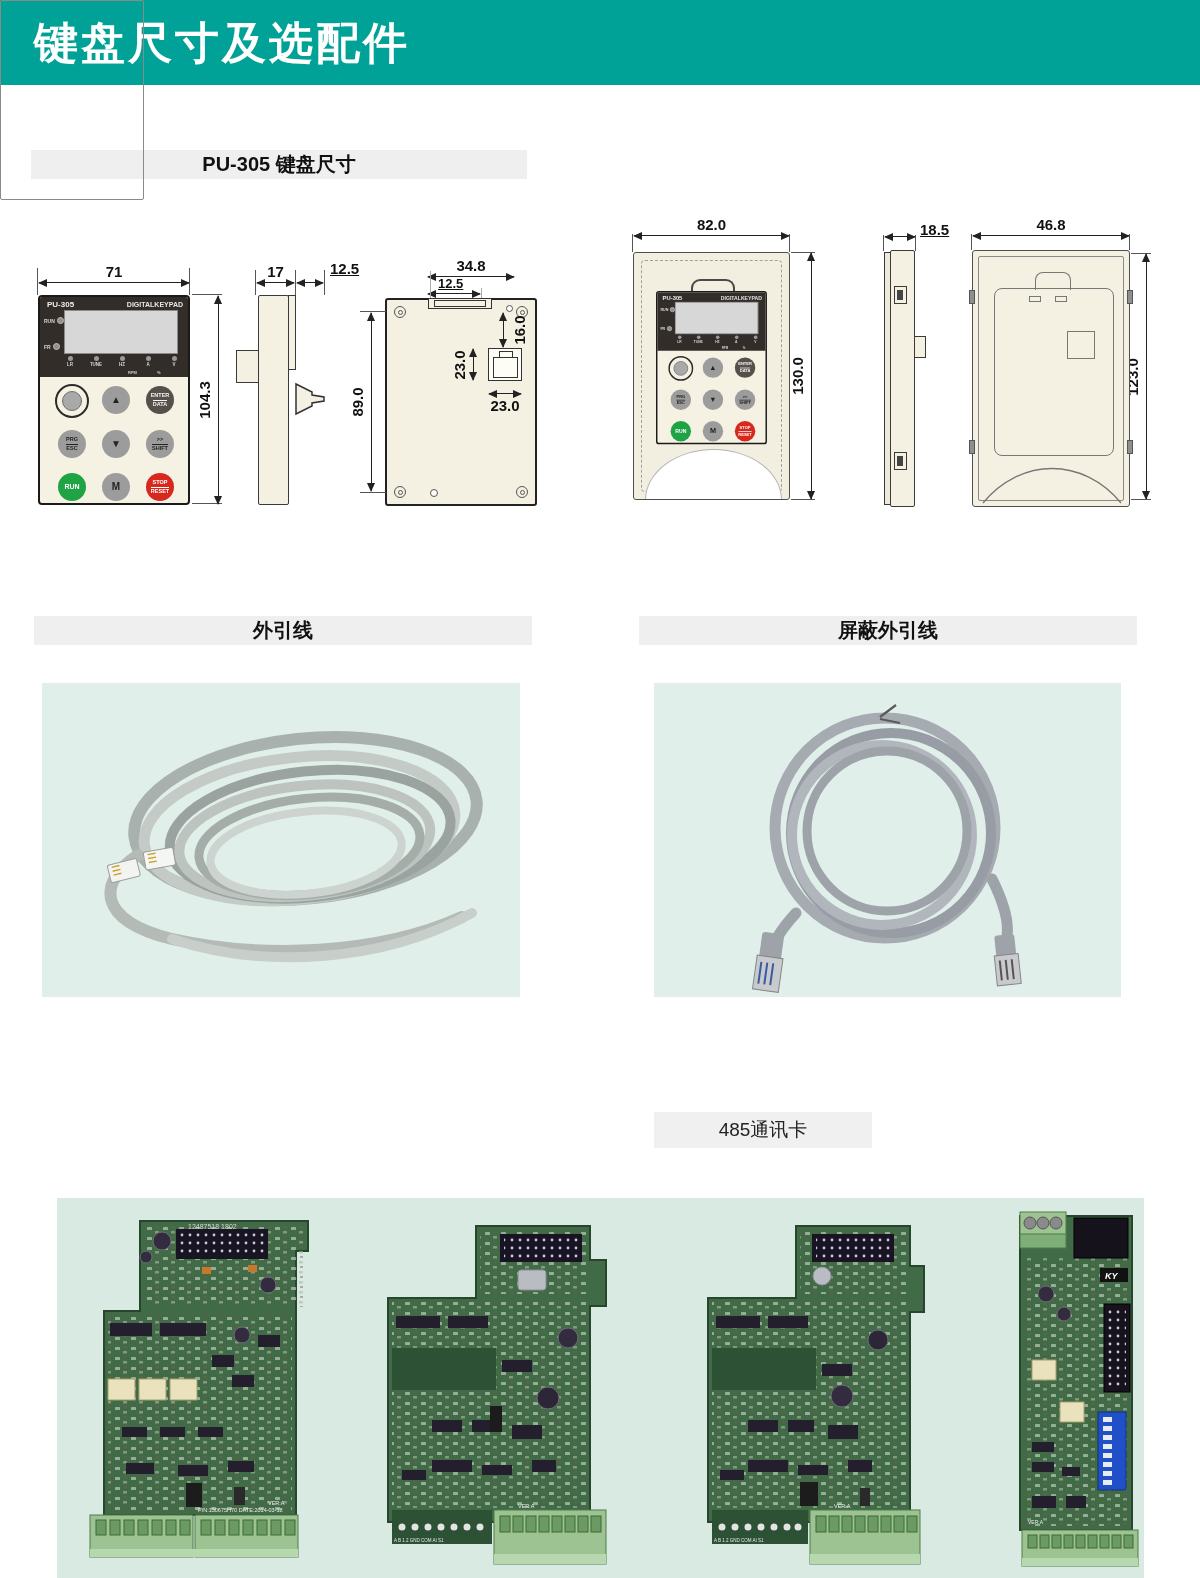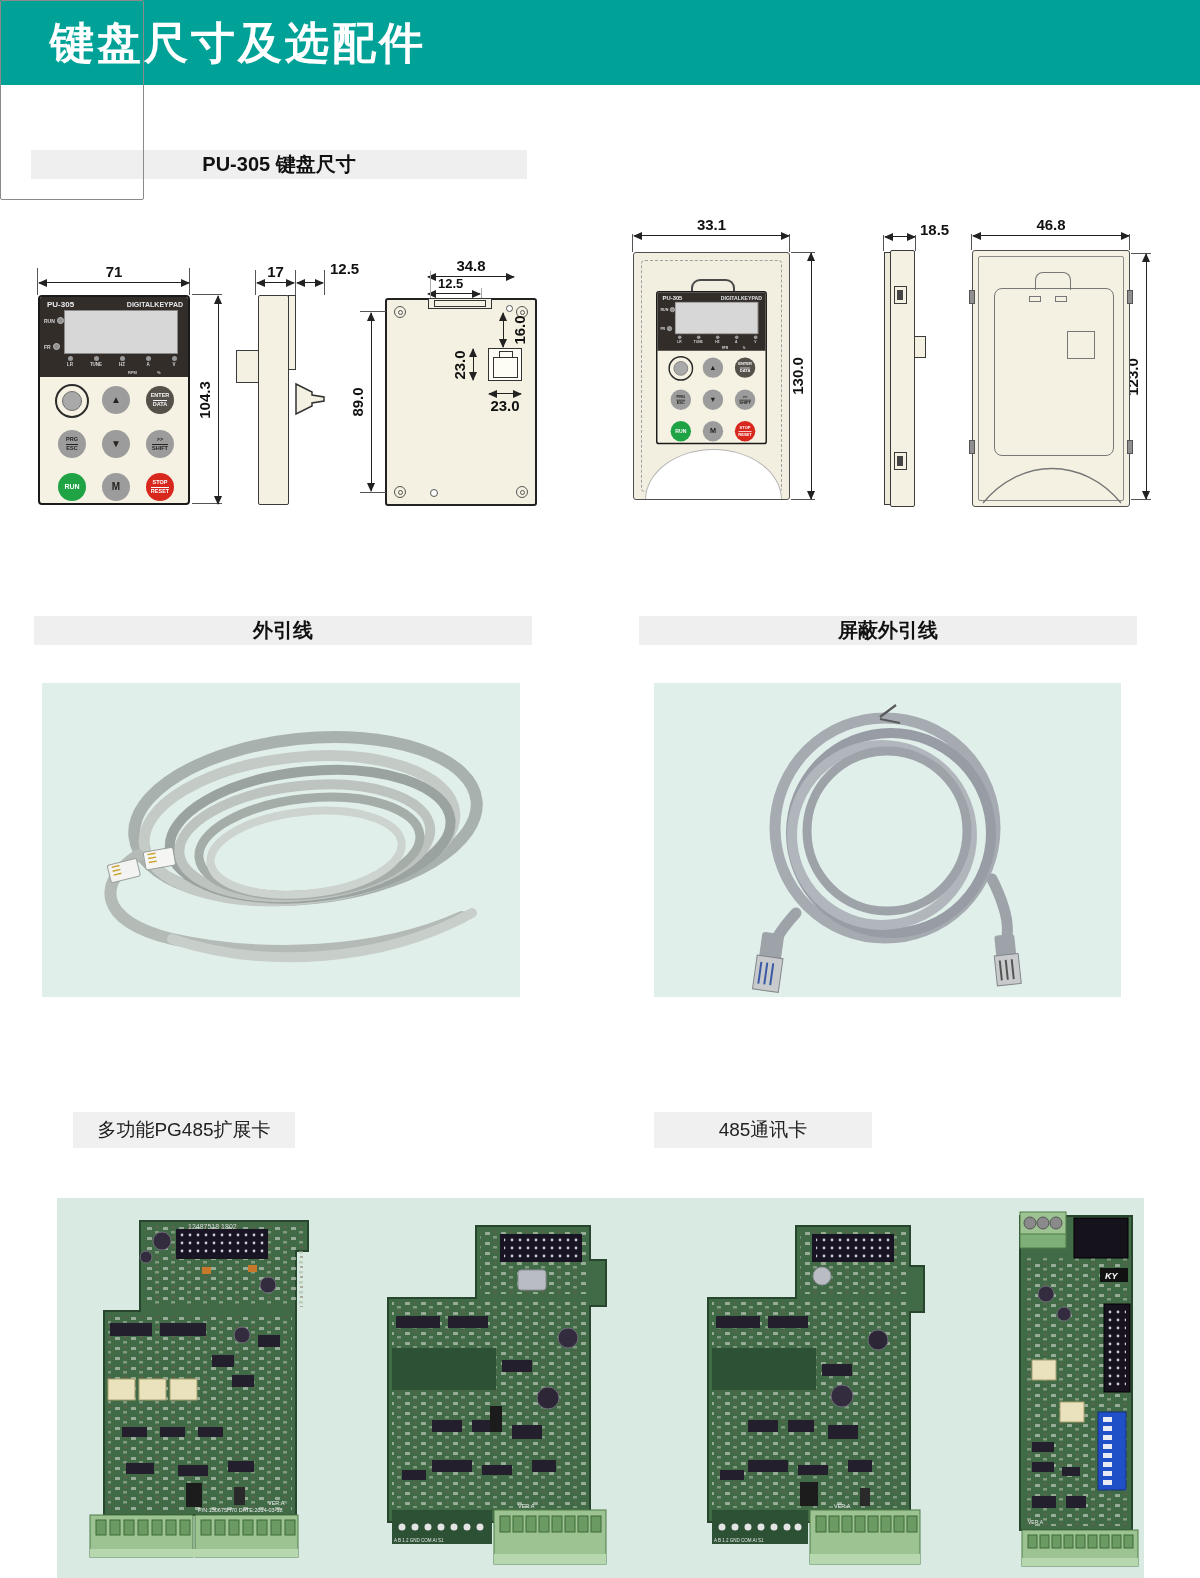--- a/index.html
+++ b/index.html
@@ -1,21 +1,21 @@
 <!DOCTYPE html>
 <html><head>
 <meta charset="utf-8">
 <style>
   html,body{margin:0;padding:0;background:#ffffff;}
   body{font-family:"Liberation Sans","DejaVu Sans",sans-serif;color:#222;}
   #canvas{position:relative;width:1200px;height:1578px;background:#fff;overflow:hidden;}
 
   
   .banner{position:absolute;left:0;top:0;width:1200px;height:85px;background:#00A297;}
-  .banner .t{position:absolute;left:34px;top:0;line-height:85px;font-size:44px;font-weight:bold;color:#fff;letter-spacing:3px;margin-left:16px;}
+  .banner .t{position:absolute;left:34px;top:0;line-height:85px;font-size:44px;font-weight:bold;color:#fff;letter-spacing:3px;}
 
   
   .secbar{position:absolute;height:29px;background:#EFEFEF;text-align:center;line-height:29px;font-size:20px;font-weight:bold;color:#111;}
   .cardlab{position:absolute;height:36px;background:#F0F0F0;text-align:center;line-height:36px;font-size:19px;color:#222;}
 
   
   .mint{position:absolute;background:#E1EFEA;}
   .mint2{position:absolute;background:#D9EAE2;}
 
   
@@ -29,21 +29,21 @@
   .dimv{position:absolute;width:12px;}
   .dimv .ln{position:absolute;top:1px;bottom:1px;left:5px;width:1px;background:#222;}
   .dimv i{position:absolute;left:1px;width:0;height:0;border-left:4px solid transparent;border-right:4px solid transparent;}
   .dimv i.t{top:0;border-bottom:9px solid #222;}
   .dimv i.b{bottom:0;border-top:9px solid #222;}
   .dimv b{position:absolute;top:50%;left:50%;transform:translate(-50%,-50%) rotate(-90deg);font-size:15px;font-weight:bold;color:#111;white-space:nowrap;}
   .dimv.ll b{margin-left:-15px;}
   .dimv.lr b{margin-left:15px;}
   .xv{position:absolute;width:1px;background:#555;}
   .xh{position:absolute;height:1px;background:#555;}
-  .dlabel{position:absolute;font-weight:bold;font-size:15px;color:#111;white-space:nowrap;}
+  .dlabel{position:absolute;font-weight:bold;font-size:15px;color:#111;white-space:nowrap;text-decoration:underline;}
   .cline{position:absolute;width:1px;background:#aaa;}
 
   
   .keypad{position:absolute;left:0;top:0;width:152px;height:210px;background:#F5F2E3;border:2px solid #1A1A1A;border-radius:4px;box-sizing:border-box;}
   .kp-head{position:absolute;left:0;top:0;right:0;height:80px;background:#332D2A;border-radius:2px 2px 0 0;}
   .kp-brand{position:absolute;left:7px;top:3px;font-size:8px;font-weight:bold;color:#EDEDED;}
   .kp-type{position:absolute;right:5px;top:4px;font-size:7px;font-weight:bold;color:#E6E6E6;}
   .kp-led{position:absolute;left:4px;color:#D8D8D8;font-size:5px;font-weight:bold;display:flex;align-items:center;gap:2px;}
   .kp-led i{width:5px;height:5px;border-radius:50%;background:#8F8F8F;border:1px solid #BDBDBD;display:inline-block;}
   .kp-led.run{top:20px;}  .kp-led.fr{top:46px;}
@@ -244,21 +244,21 @@
       <i class="b"></i>
       <b>89.0</b>
   </div>
 
   <div class="xv" style="left:632px;top:234px;height:18px;"></div>
   <div class="xv" style="left:789px;top:234px;height:18px;"></div>
   <div class="dimh" style="left:633px;top:230px;width:157px;">
     <i class="l"></i>
       <span class="ln"></span>
       <i class="r"></i>
-      <b>33.1</b>
+      <b>82.0</b>
   </div>
   <div class="xh" style="left:791px;top:252px;width:24px;"></div>
   <div class="xh" style="left:791px;top:499px;width:24px;"></div>
   <div class="dimv ll" style="left:806px;top:252px;height:248px;">
     <i class="t"></i>
       <span class="ln"></span>
       <i class="b"></i>
       <b>130.0</b>
   </div>
 
@@ -412,21 +412,20 @@
       </g>
       <path d="M338,196 C 352,224 356,244 352,258" fill="none" stroke="#9EA3AA" stroke-width="11" stroke-linecap="round"></path>
       <g transform="rotate(-6 350 270)">
         <rect x="342" y="252" width="20" height="22" rx="3" fill="#9EA3AA"></rect>
         <rect x="340" y="272" width="24" height="30" fill="#C8CACC" stroke="#84878B"></rect>
         <path d="M345,277 v20 M351,277 v20 M357,277 v20" stroke="#555" stroke-width="2"></path>
       </g>
     </svg>
   </div>
 
-  <div class="cardlab" style="left:73px;top:1112px;width:222px;">多功能PG485扩展卡</div>
   <div class="cardlab" style="left:654px;top:1112px;width:218px;">485通讯卡</div>
 
   <div class="mint2" style="left:57px;top:1198px;width:1087px;height:380px;"></div>
 
   <svg width="0" height="0">
     <defs>
       <pattern id="smd" width="16" height="10" patternUnits="userSpaceOnUse">
         <rect x="1" y="2" width="5" height="3" rx="0.5" fill="#C9D2C4" opacity="0.85"></rect>
         <rect x="9" y="6" width="4" height="2.5" rx="0.5" fill="#ADBBA6" opacity="0.8"></rect>
         <rect x="10" y="1" width="3" height="2" fill="#7E5A4A" opacity="0.6"></rect>

